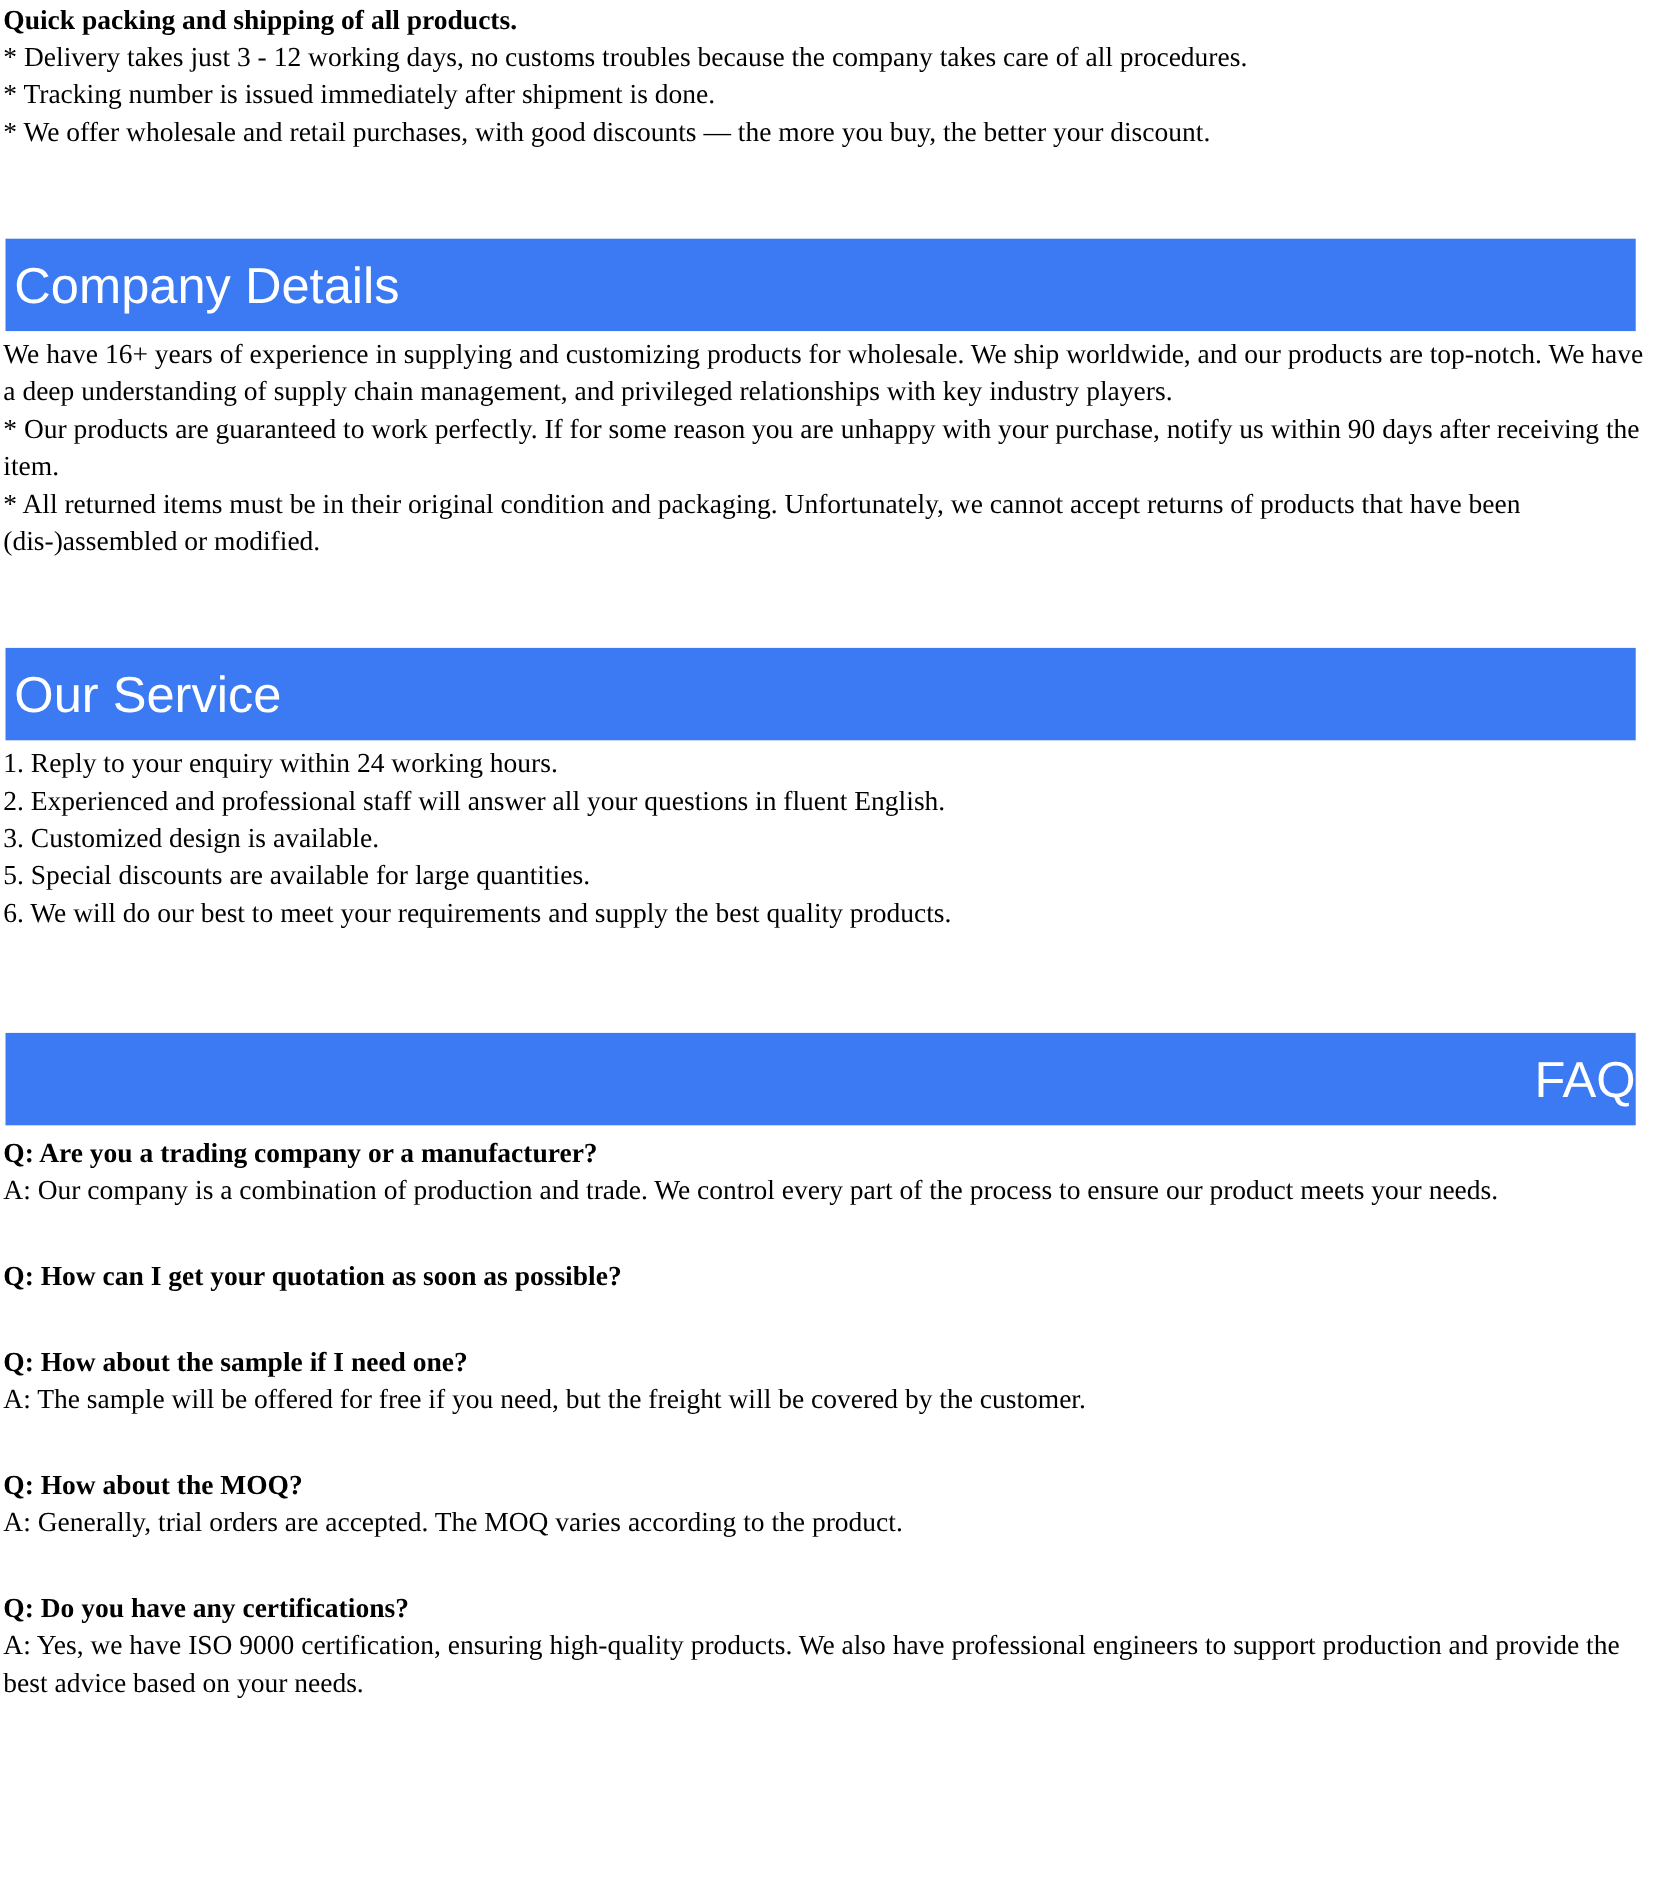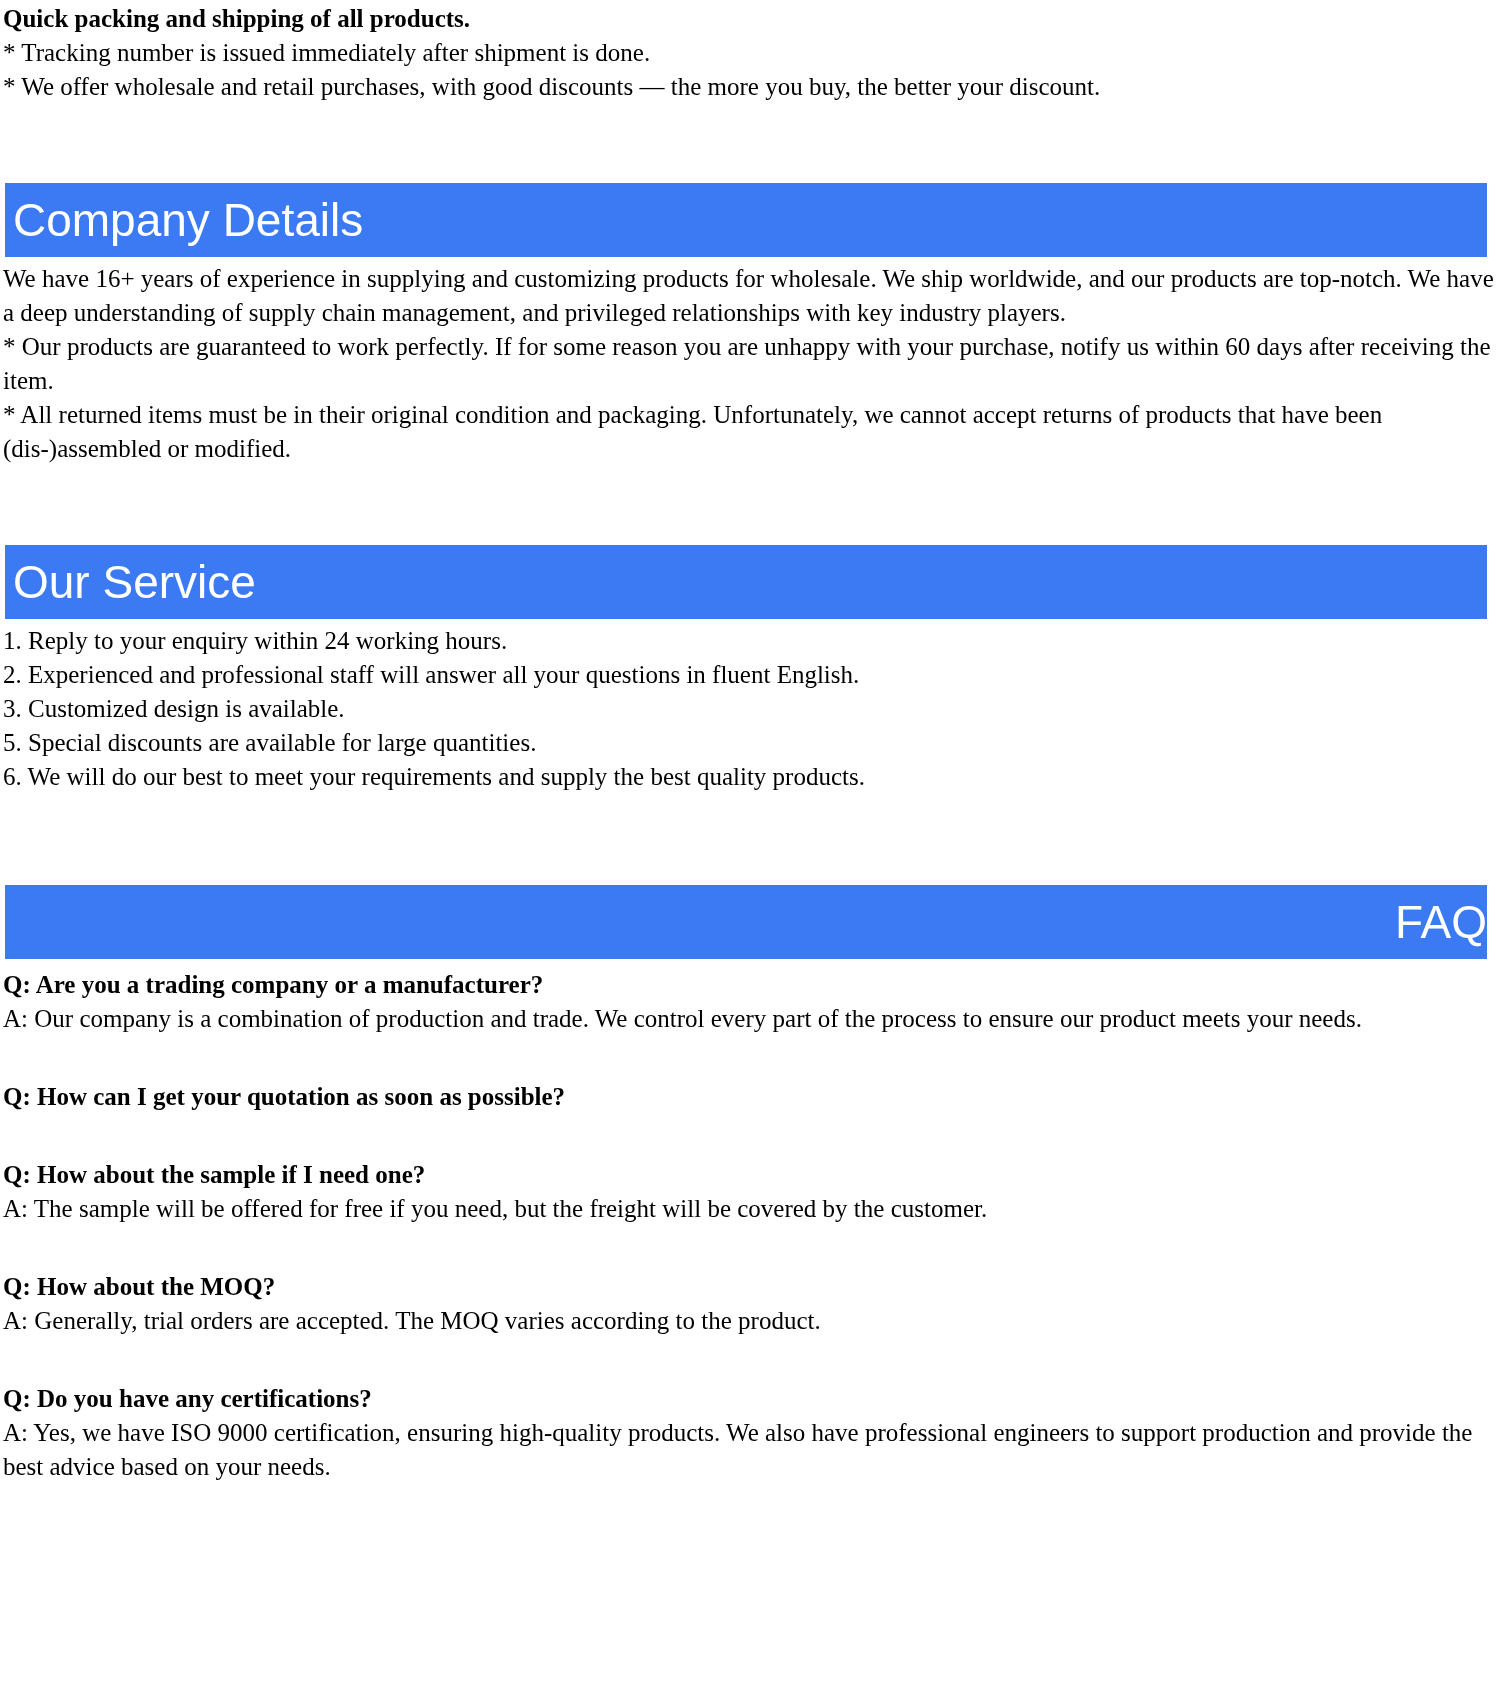--- a/index.html
+++ b/index.html
@@ -19,21 +19,21 @@
     padding: 2px 8px 0 3px;
   }
   p { margin: 0; }
 
   .intro-heading {
     font-weight: bold;
   }
 
   .banner {
     background: #3b7af2;
-    height: 74px;
+    height: 84px;
     margin-left: 2px;
     margin-right: 9px;
     display: flex;
     align-items: center;
     padding-left: 8px;
     box-sizing: border-box;
     font-family: "Liberation Sans", sans-serif;
     font-size: 46px;
     font-weight: 400;
     color: #ffffff;
@@ -50,30 +50,31 @@
   .faq-block:last-child { margin-bottom: 0; }
   .faq-q { font-weight: bold; }
 </style>
 </head>
 <body>
 
 <div class="content">
 
   <div>
     <p class="intro-heading">Quick packing and shipping of all products.</p>
+    <p>* Delivery takes just 3 - 12 working days, no customs troubles because the company takes care of all procedures.</p>
     <p>* Tracking number is issued immediately after shipment is done.</p>
     <p>* We offer wholesale and retail purchases, with good discounts — the more you buy, the better your discount.</p>
   </div>
 
   <div class="banner banner-company">
     <span>Company Details</span>
   </div>
   <div class="section-body">
     <p>We have 16+ years of experience in supplying and customizing products for wholesale. We ship worldwide, and our products are top-notch. We have a deep understanding of supply chain management, and privileged relationships with key industry players.</p>
-    <p>* Our products are guaranteed to work perfectly. If for some reason you are unhappy with your purchase, notify us within 60 days after receiving the item.</p>
+    <p>* Our products are guaranteed to work perfectly. If for some reason you are unhappy with your purchase, notify us within 90 days after receiving the item.</p>
     <p>* All returned items must be in their original condition and packaging. Unfortunately, we cannot accept returns of products that have been (dis-)assembled or modified.</p>
   </div>
 
   <div class="banner banner-service">
     <span>Our Service</span>
   </div>
   <div class="section-body">
     <p>1. Reply to your enquiry within 24 working hours.</p>
     <p>2. Experienced and professional staff will answer all your questions in fluent English.</p>
     <p>3. Customized design is available.</p>

